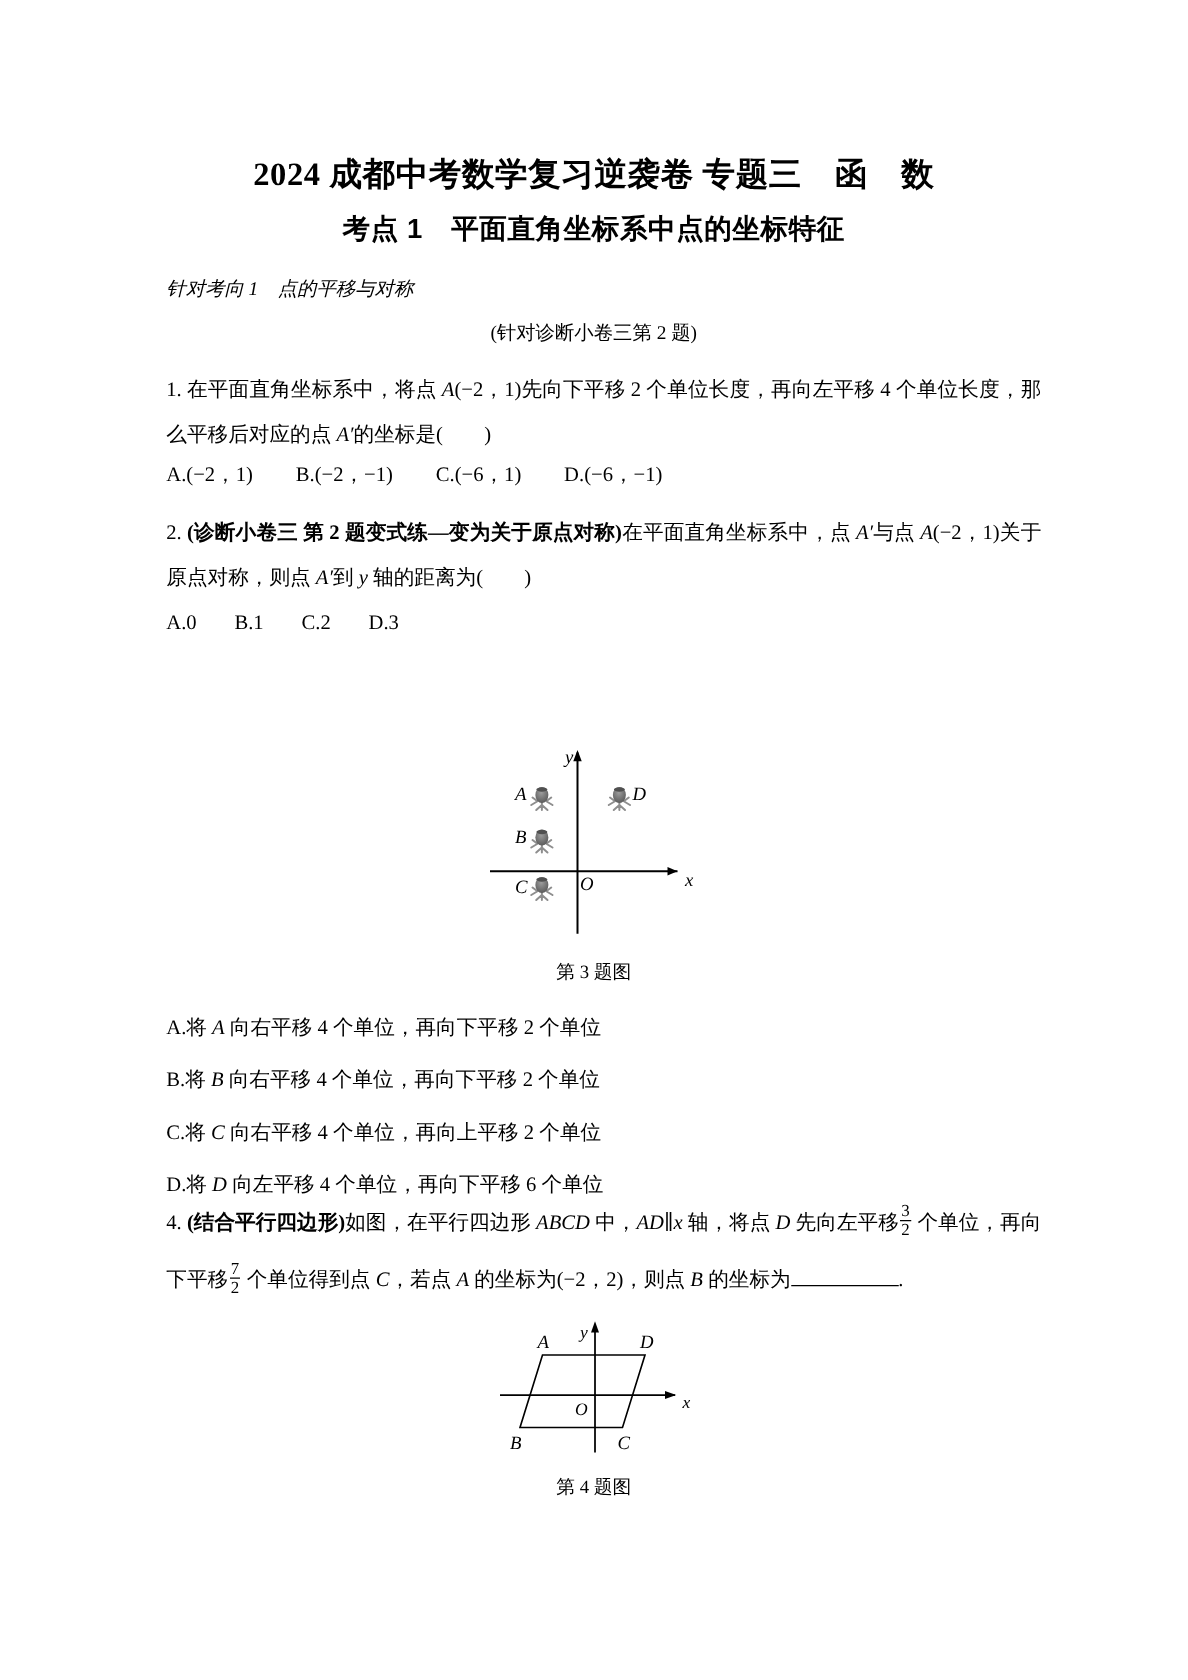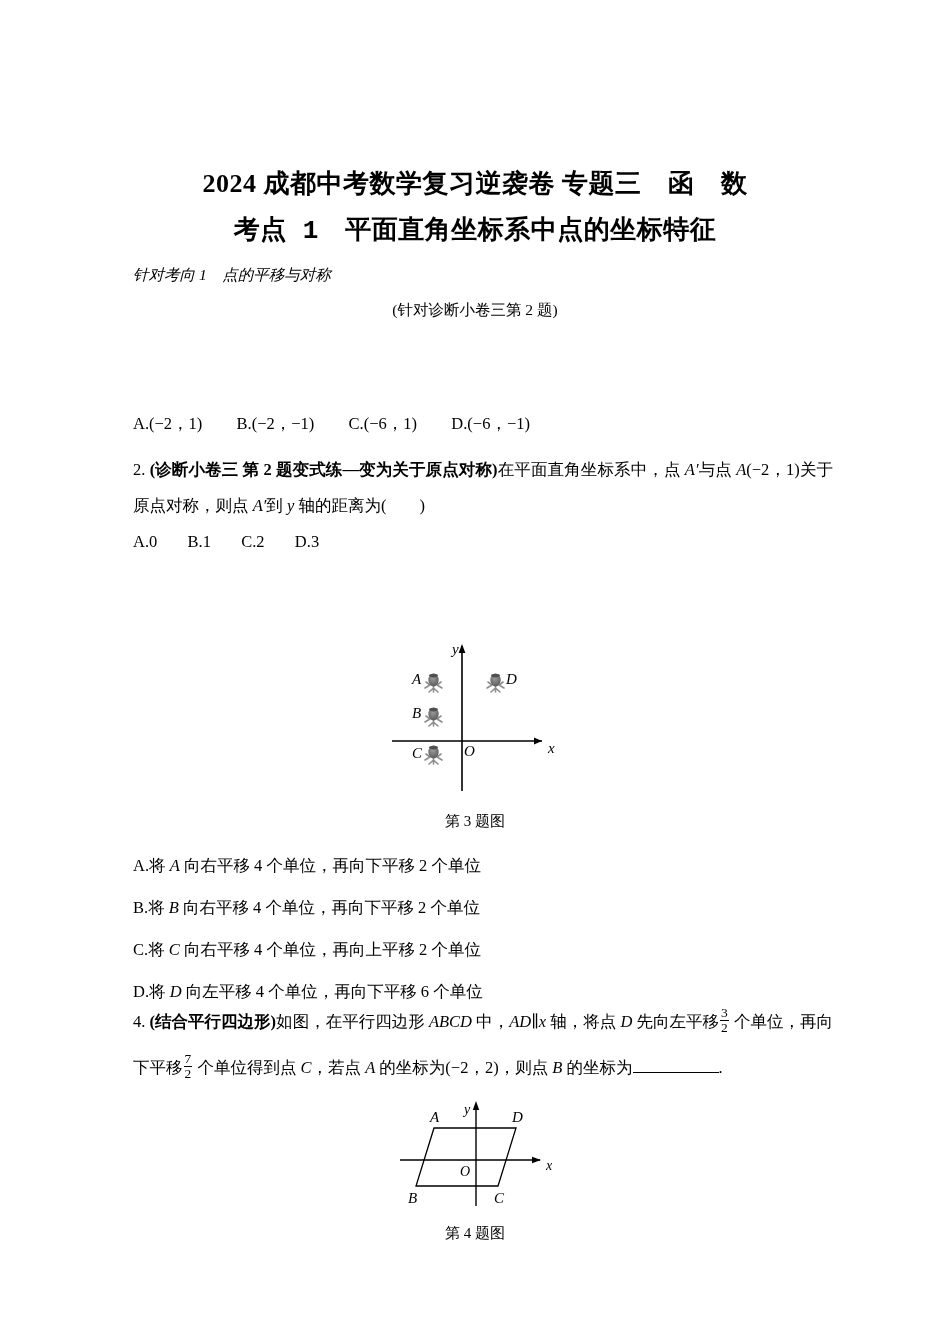--- a/index.html
+++ b/index.html
@@ -14,40 +14,39 @@
     font-family: "Liberation Serif", "DejaVu Serif", serif;
     color: #000000;
     overflow: hidden;
   }
   .page {
     position: absolute;
     left: 0; top: 0;
     width: 950px;
     height: 1246px;
     padding: 0;
-    margin-top: 44px;
   }
   
   .doc-title {
     position: absolute;
     left: 0; top: 122px;
     width: 950px;
     text-align: center;
     font-size: 26px;
     font-weight: bold;
     letter-spacing: 0.5px;
   }
   .doc-subtitle {
     position: absolute;
     left: 0; top: 168px;
     width: 950px;
     text-align: center;
-    font-size: 26px;
+    font-size: 22px;
     font-weight: bold;
-    font-family: Liberation Mono, monospace;
+    font-family: Liberation Sans, sans-serif;
     letter-spacing: 0.5px;
   }
   
   .sec-label {
     position: absolute;
     left: 133px; top: 221px;
     font-size: 15.5px;
     font-style: italic;
   }
   .src-note {
@@ -107,20 +106,23 @@
 <body>
 
 <div class="page">
 
   <div class="doc-title">2024 成都中考数学复习逆袭卷 专题三　函　数</div>
   <div class="doc-subtitle">考点 1　平面直角坐标系中点的坐标特征</div>
 
   <div class="sec-label">针对考向 1　点的平移与对称</div>
   <div class="src-note">(针对诊断小卷三第 2 题)</div>
 
+  <div class="q" style="top:294px;">
+    <span>1. 在平面直角坐标系中，将点 </span><span class="mi">A</span><span>(−2，1)先向下平移 2 个单位长度，再向左平移 4 个单位长度，那么平移后对应的点 </span><span class="mi">A′</span><span>的坐标是(　　)</span>
+  </div>
 
   <div class="opt-line" style="top:363px;text-align:center;">
     <span>A.</span><span>(−2，1)</span>
     <span style="display:inline-block;width:26px;"></span>
     <span>B.</span><span>(−2，−1)</span>
     <span style="display:inline-block;width:26px;"></span>
     <span>C.</span><span>(−6，1)</span>
     <span style="display:inline-block;width:26px;"></span>
     <span>D.</span><span>(−6，−1)</span>
   </div>

